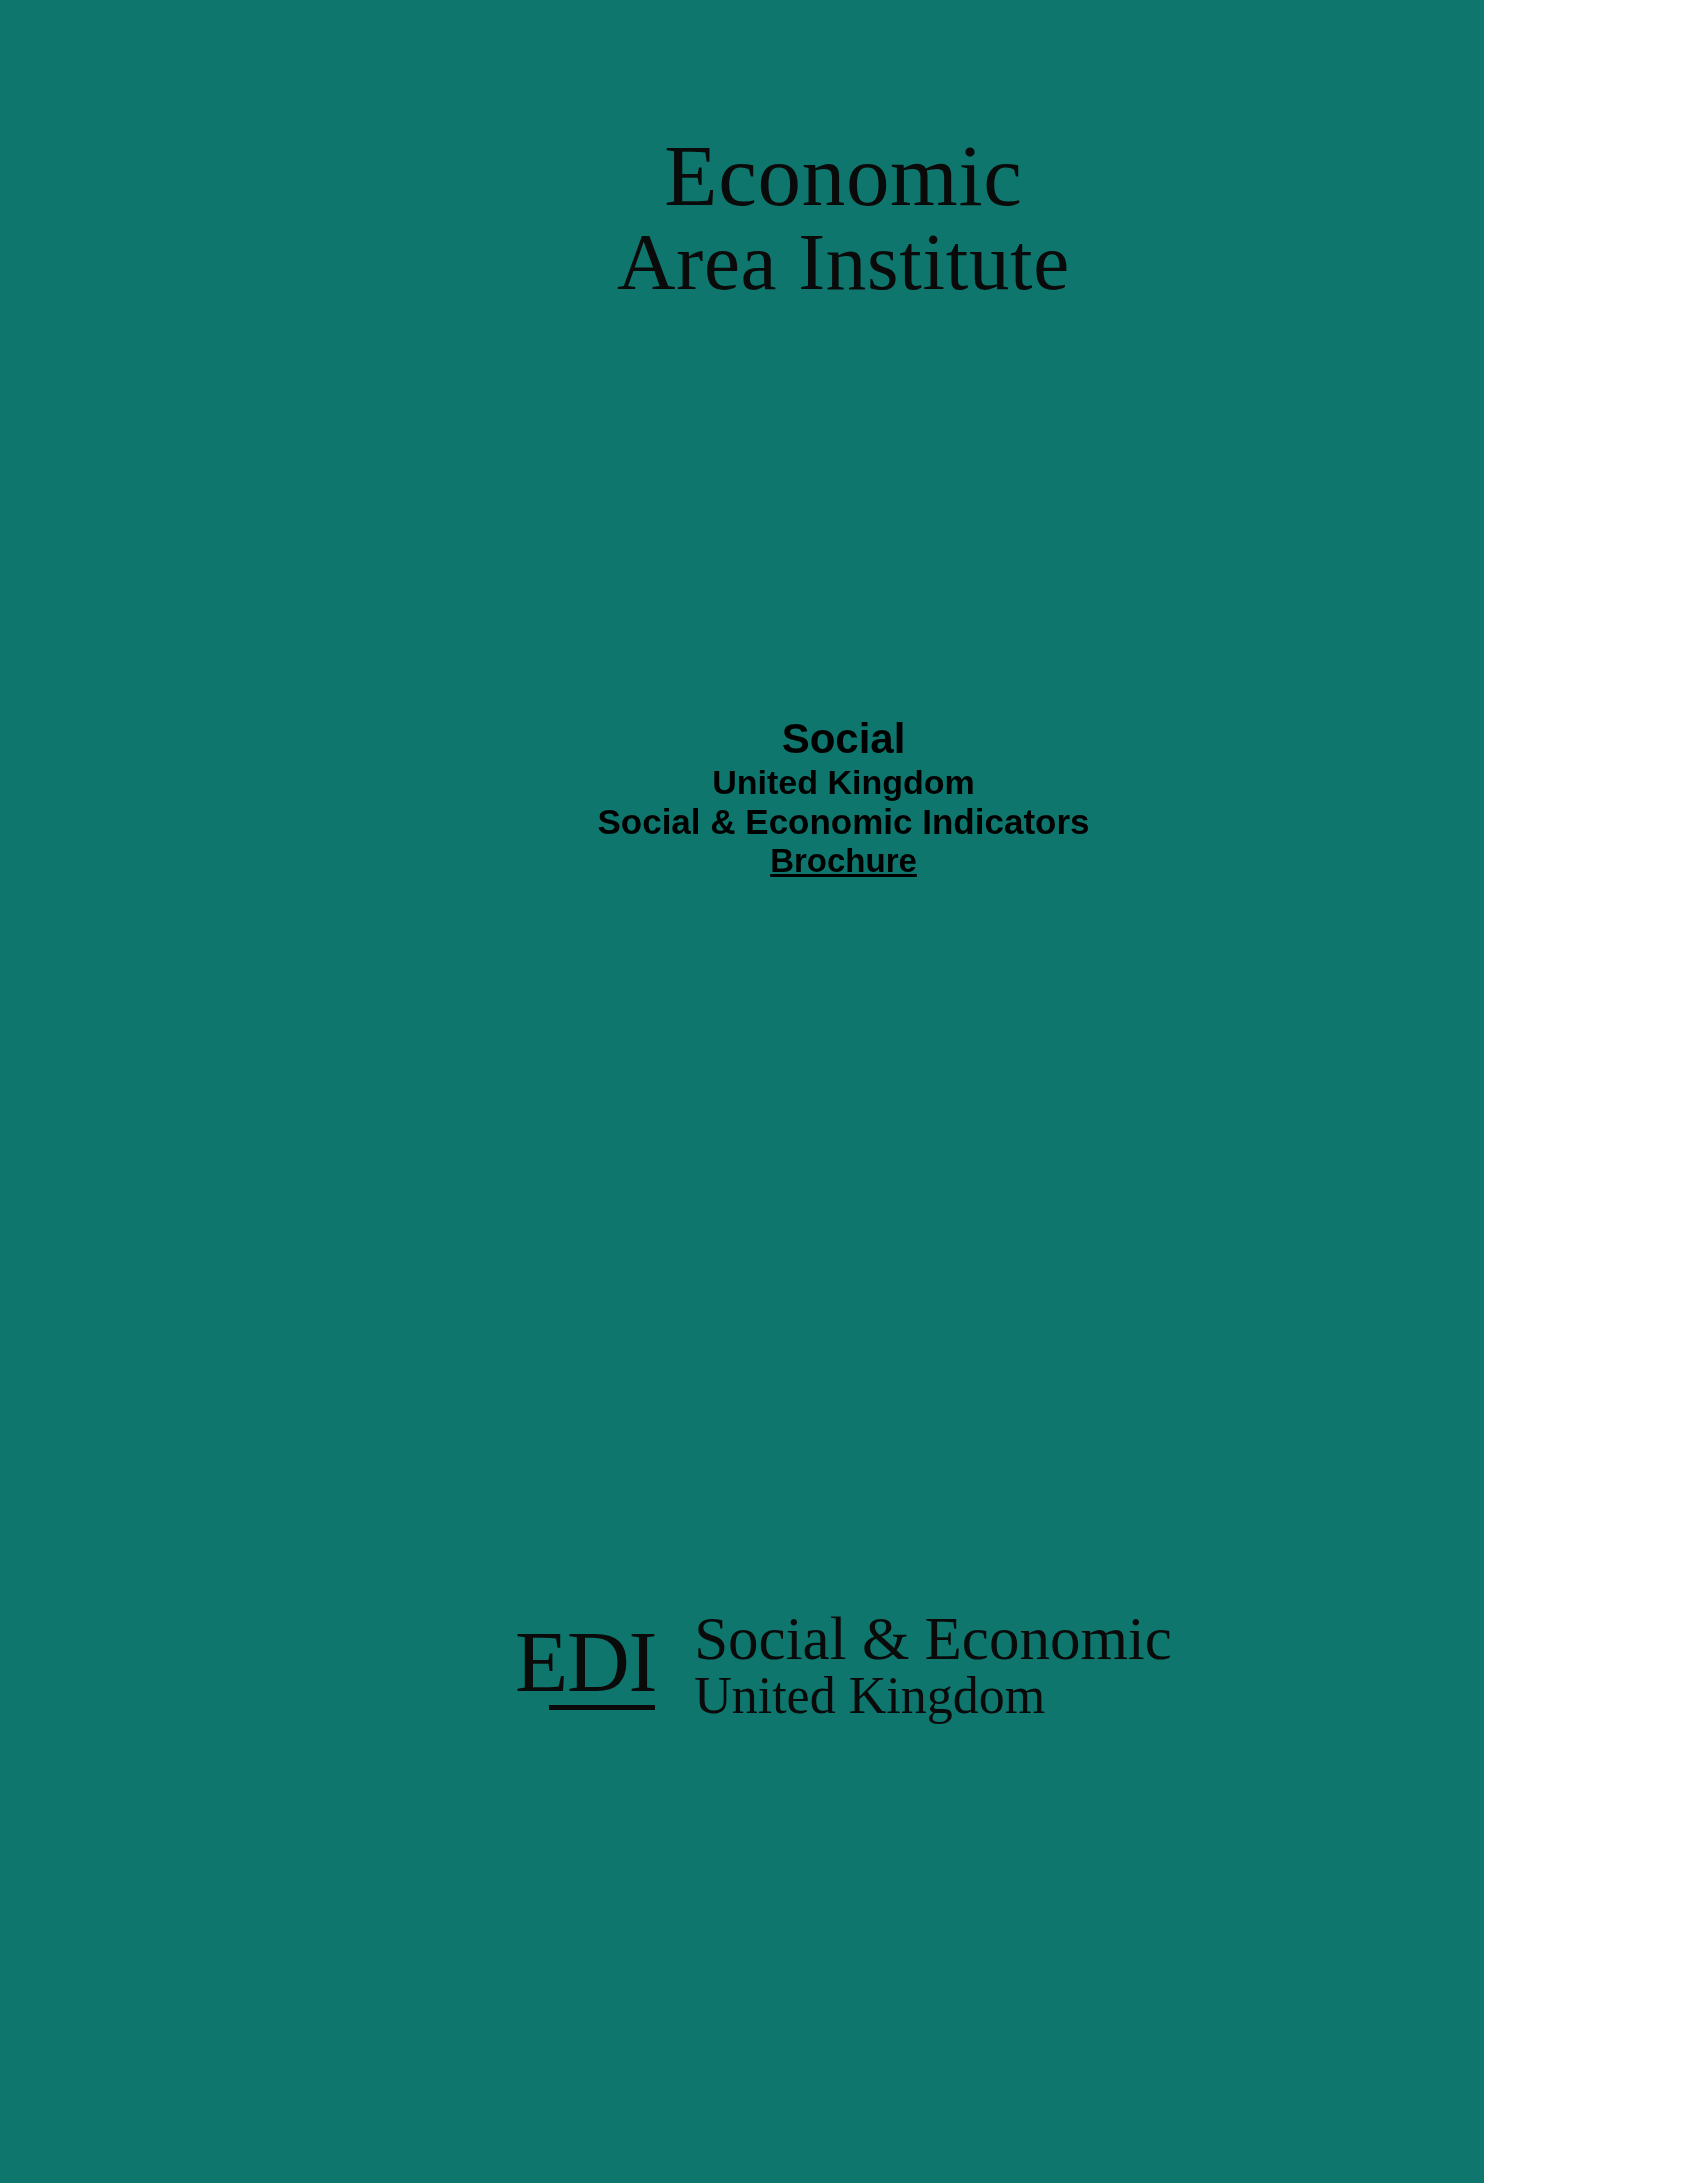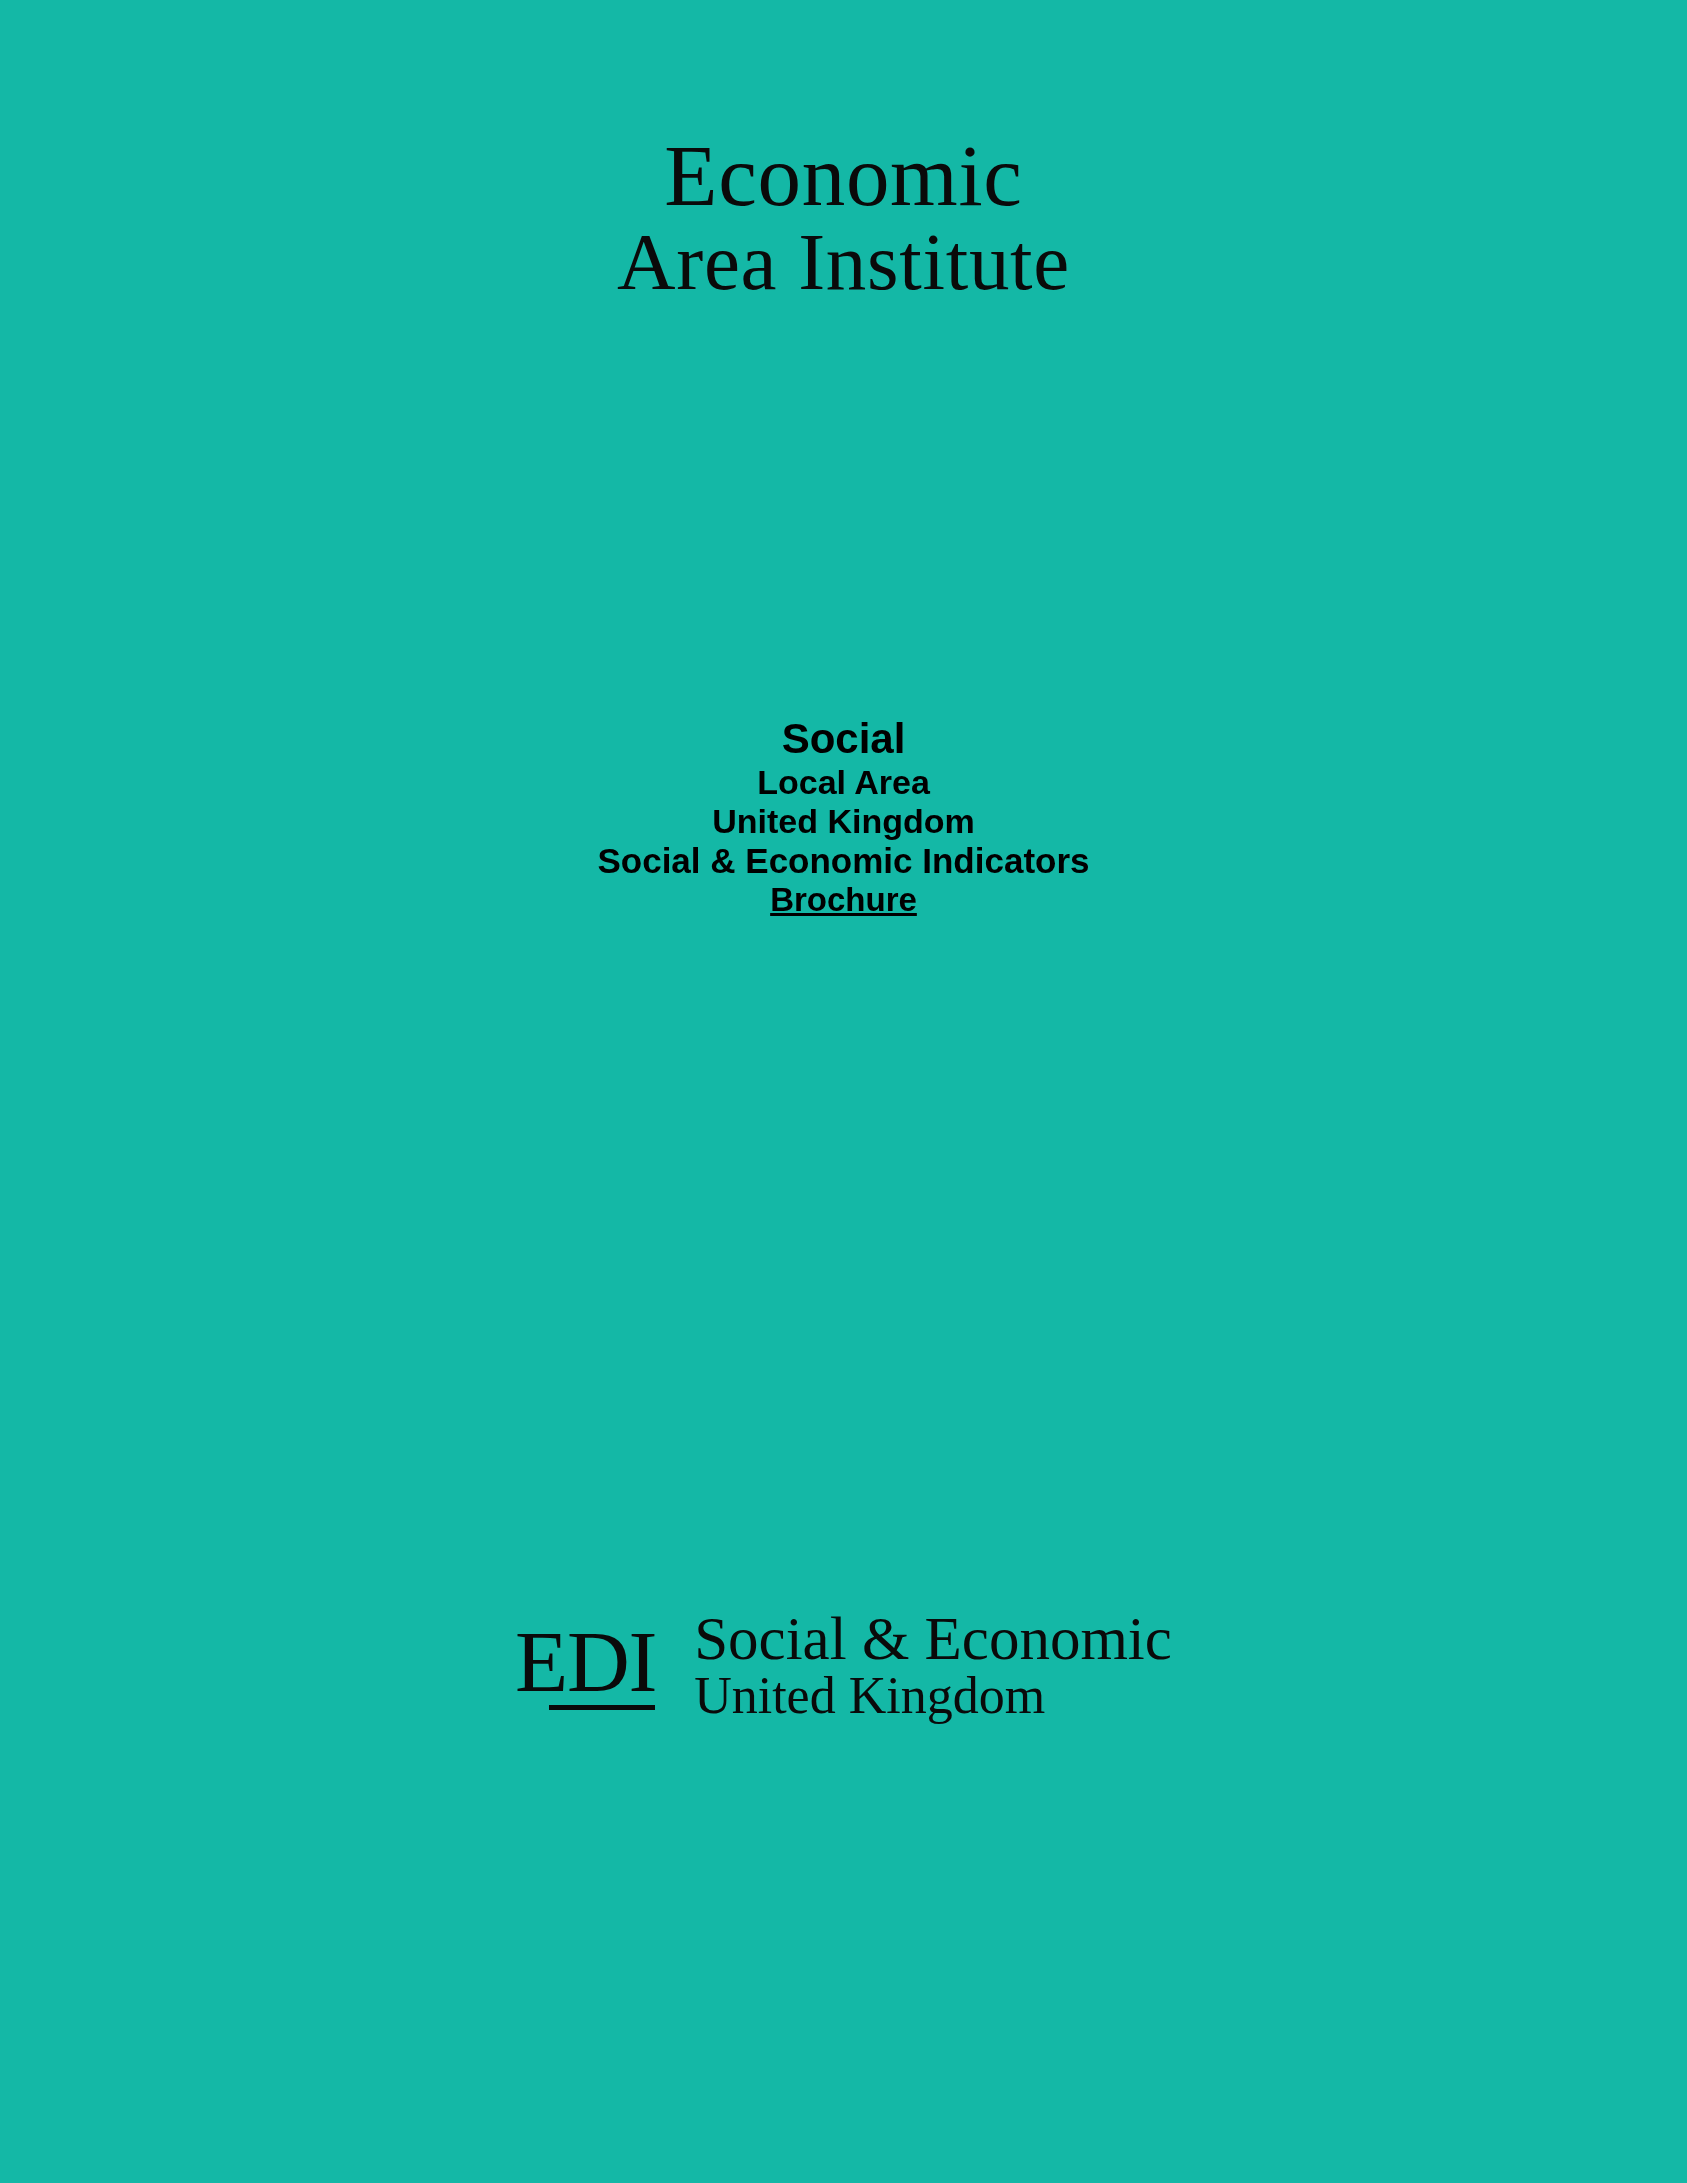--- a/index.html
+++ b/index.html
@@ -9,23 +9,23 @@
   }
   body {
     width: 1687px;
     height: 2183px;
     font-family: "Liberation Sans", sans-serif;
     color: #000000;
     overflow: hidden;
   }
   .page {
     position: relative;
-    width: 1687px;
+    width: 1484px;
     height: 2183px;
-    background: #14b8a6;
+    background: #0f766e;
   }
 
   
   .masthead {
     position: absolute;
     top: 132px;
     left: 0;
     width: 1687px;
     text-align: center;
     font-family: "Liberation Serif", serif;
@@ -127,21 +127,20 @@
 
 <div class="page">
 
   <div class="masthead">
     <span class="masthead-line1">Economic</span>
     <span class="masthead-line2">Area Institute</span>
   </div>
 
   <div class="title-block">
     <div class="line t-area-name">Social</div>
-    <div class="line t-area-type">Local Area</div>
     <div class="line t-country">United Kingdom</div>
     <div class="line t-subject">Social &amp; Economic Indicators</div>
     <div class="line t-doctype">Brochure</div>
   </div>
 
   <div class="footer-logo">
     <div class="edi-mark">
       <span>EDI</span>
       <span class="edi-underline"></span>
     </div>

